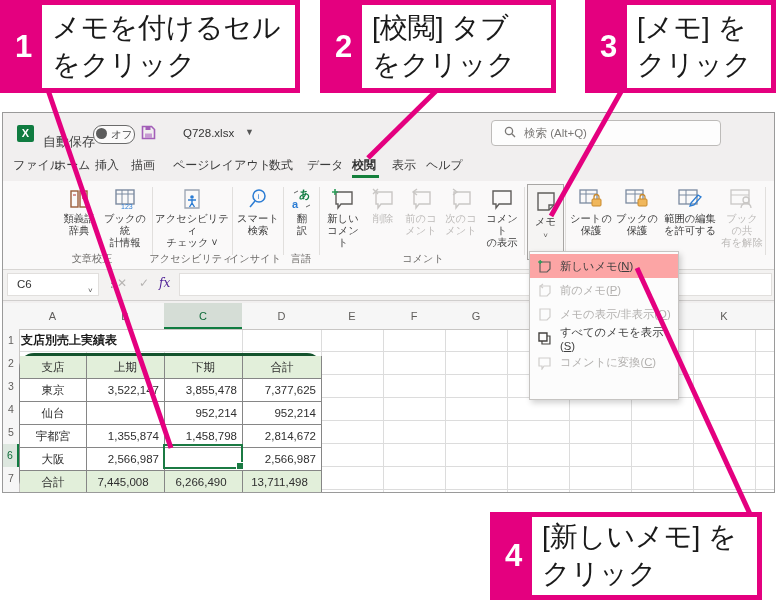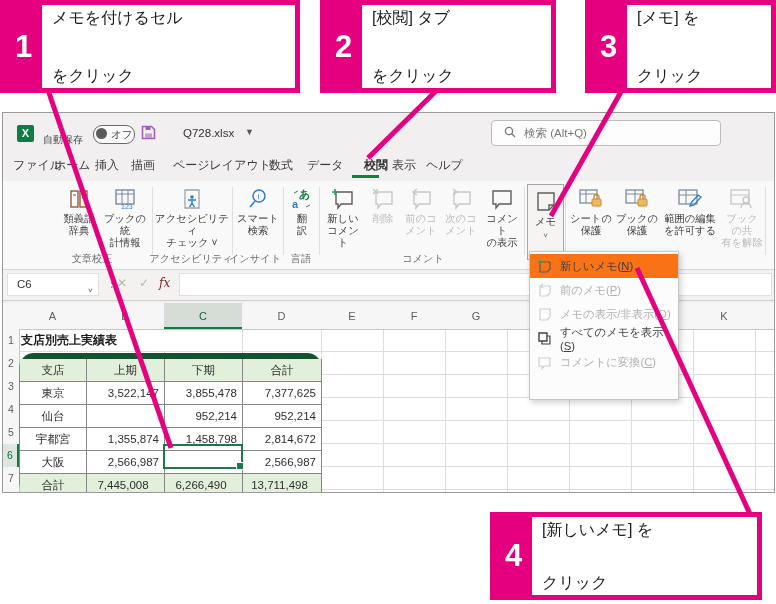--- a/index.html
+++ b/index.html
@@ -3,31 +3,31 @@
 <meta charset="utf-8">
 <style>
   html,body{margin:0;padding:0;background:#fff;}
   .page{position:relative;width:776px;height:604px;background:#fff;overflow:hidden;
         font-family:"Liberation Sans","DejaVu Sans",sans-serif;color:#333;}
 
   
   .callout{position:absolute;background:#e4007f;display:flex;z-index:50;box-sizing:border-box;padding:5px;}
   .co-num{width:37px;display:flex;align-items:center;justify-content:center;
           color:#fff;font-size:31px;font-weight:bold;flex:none;}
-  .co-body{background:#fff;flex:1;display:flex;flex-direction:column;justify-content:space-between;
-           padding:2px 10px;color:#1a1a1a;font-size:16px;line-height:1.32;font-weight:500;white-space:nowrap;overflow:hidden;}
+  .co-body{background:#fff;flex:1;display:flex;flex-direction:column;justify-content:center;
+           padding:2px 10px;color:#1a1a1a;font-size:28px;line-height:1.32;font-weight:500;white-space:nowrap;overflow:hidden;}
   svg.connectors{position:absolute;left:0;top:0;z-index:45;pointer-events:none;}
 
   
   .xl{position:absolute;left:2px;top:112px;width:773px;height:381px;background:#f1efef;
       border:1px solid #9a9a9a;box-sizing:border-box;font-size:12px;z-index:1;}
   .titlebar{position:absolute;left:0;top:0;right:0;height:40px;}
   .xl-icon{position:absolute;left:14px;top:12px;width:17px;height:17px;background:#107c41;border-radius:2px;
            color:#fff;font-size:11px;font-weight:bold;text-align:center;line-height:17px;}
-  .autosave-label{position:absolute;left:40px;top:20px;font-size:10px;color:#444;}
+  .autosave-label{position:absolute;left:40px;top:20px;font-size:13px;color:#444;}
   .toggle{position:absolute;left:90px;top:12px;width:40px;height:17px;border:1px solid #6b6b6b;border-radius:9px;background:#fbfafa;}
   .toggle .knob{position:absolute;left:2px;top:2px;width:11px;height:11px;border-radius:50%;background:#5c5c5c;}
   .toggle .tl{position:absolute;left:17px;top:2px;font-size:10.5px;color:#444;}
   .save-ic{position:absolute;left:138px;top:12px;}
   .filename{position:absolute;left:180px;top:14px;font-size:11.5px;color:#333;}
   .file-chev{position:absolute;left:242px;top:14px;font-size:9px;color:#555;}
   .searchbox{position:absolute;left:488px;top:7px;width:230px;height:26px;background:#fdfdfd;
              border:1px solid #bdbbb9;border-radius:4px;box-sizing:border-box;
              display:flex;align-items:center;padding-left:12px;color:#7a7876;font-size:11.5px;gap:8px;}
 
@@ -46,57 +46,57 @@
   .memo-btn{position:absolute;left:524px;top:3px;width:35px;height:74px;border:1px solid #a8a6a4;background:#f5f4f3;text-align:center;}
   .grp-label{position:absolute;top:71px;font-size:10.2px;color:#6d6b69;transform:translateX(-50%);white-space:nowrap;}
   .rib-div{position:absolute;top:6px;height:68px;width:1px;background:#e1dfdd;}
 
   
   .fbar{position:absolute;left:0;top:157px;right:0;height:30px;background:#f3f2f1;border-bottom:1px solid #d0cecd;}
   .namebox{position:absolute;left:4px;top:3px;width:92px;height:23px;background:#fff;border:1px solid #e1dfdd;
            box-sizing:border-box;font-size:11.5px;color:#333;line-height:21px;padding-left:9px;}
   .nb-chev{position:absolute;left:80px;top:6px;font-size:8px;color:#555;}
   .fx-ic{position:absolute;top:6px;font-size:12px;color:#8a8886;}
-  .fx-it{font-family:"DejaVu Serif","Liberation Serif",serif;font-style:italic;color:#7f1d1d;}
+  .fx-it{font-family:"DejaVu Serif","Liberation Serif",serif;font-style:italic;color:#4c1d95;}
   .ffield{position:absolute;left:176px;top:3px;right:2px;height:23px;background:#fff;border:1px solid #e1dfdd;box-sizing:border-box;}
 
   
   .sheet{position:absolute;left:0;top:190px;right:0;bottom:0;background:#fff;overflow:hidden;}
   .colhdr{position:absolute;left:0;top:0;right:0;height:26px;background:#f6f6f6;border-bottom:1px solid #c8c6c4;}
   .ch{position:absolute;top:0;height:26px;text-align:center;line-height:26px;font-size:11px;color:#5f5d5b;}
   .ch.sel{background:#d5ddd6;color:#0f6b3a;border-bottom:2px solid #107c41;box-sizing:border-box;}
   .rowhdr{position:absolute;left:0;top:26px;width:16px;bottom:0;background:#f6f6f6;border-right:1px solid #c8c6c4;}
   .rh{position:absolute;left:0;width:16px;height:23px;text-align:center;line-height:23px;font-size:10.5px;color:#5f5d5b;}
   .rh.sel{background:#dde7df;color:#0f6b3a;border-right:2px solid #107c41;box-sizing:border-box;}
   .cells{position:absolute;left:16px;top:26px;right:0;bottom:0;
     background:
       repeating-linear-gradient(to bottom, transparent 0 22px, #dcdcdc 22px 23px),
       repeating-linear-gradient(to right, transparent 0 61px, #dcdcdc 61px 62px) 241px 0/517px 100% no-repeat;}
   .gv{position:absolute;top:26px;bottom:0;width:1px;background:#dcdcdc;}
   .sheet-title{position:absolute;left:18px;top:27px;width:170px;height:21px;background:#fff;
                font-weight:bold;font-size:12px;color:#1a1a1a;line-height:21px;}
-  .tbl{position:absolute;left:16px;top:50px;z-index:2;border-top:6px solid #14532d;border-left:1px solid #868686;border-radius:15px;}
+  .tbl{position:absolute;left:16px;top:50px;z-index:2;border-top:3px solid #14532d;border-left:1px solid #868686;border-radius:15px;}
   .trow{display:flex;}
   .tc{box-sizing:border-box;border-right:1px solid #868686;border-bottom:1px solid #868686;
       height:23px;font-size:11.5px;color:#2f2f2f;line-height:22px;background:#fff;}
   .tc.c0{width:67px;text-align:center;}
   .tc.c1{width:78px;text-align:right;padding-right:5px;}
   .tc.c2{width:78px;text-align:right;padding-right:5px;}
   .tc.c3{width:79px;text-align:right;padding-right:5px;}
   .trow.hdr .tc{background:#e2efda;text-align:center;padding-right:0;}
   .trow.total .tc{background:#e2efda;text-align:center;}
   .trow.total .tc.c0{text-align:center;}
   .selcell{position:absolute;left:160px;top:141px;width:80px;height:25px;border:2px solid #1b7a43;box-sizing:border-box;z-index:3;}
   .fillh{position:absolute;right:-3px;bottom:-3px;width:6px;height:6px;background:#1b7a43;border:1px solid #fff;}
 
   
   .menu{position:absolute;left:526px;top:138px;width:150px;height:149px;background:#fcfcfc;
         border:1px solid #c6c4c2;box-shadow:2px 3px 6px rgba(0,0,0,.18);z-index:30;box-sizing:border-box;padding-top:2px;}
   .mi{position:relative;height:24px;display:flex;align-items:center;gap:8px;padding-left:7px;font-size:11.3px;color:#3f3f3f;}
-  .mi.hl{background:#f97316;}
+  .mi.hl{background:#fca5a5;}
   .mi.disabled{color:#b3b1af;}
   .mi.disabled svg *{stroke:#cfcdcb !important;}
   .u{text-decoration:underline;}
 </style>
 </head>
 <body>
 
 <div class="page">
 
   <div class="xl">
@@ -128,21 +128,21 @@
       </div>
     </div>
 
     <span class="tab" style="left:10px">ファイル</span>
     <span class="tab" style="left:51px">ホーム</span>
     <span class="tab" style="left:92px">挿入</span>
     <span class="tab" style="left:128px">描画</span>
     <span class="tab" style="left:170px">ページレイアウト</span>
     <span class="tab" style="left:266px">数式</span>
     <span class="tab" style="left:304px">データ</span>
-    <span class="tab active" style="left:361px">校閲</span>
+    <span class="tab active" style="left:349px">校閲</span>
     <span class="tab" style="left:389px">表示</span>
     <span class="tab" style="left:423px">ヘルプ</span>
     <div class="tab-underline" style="left:349px;width:27px"></div>
 
     <div class="ribbon">
 
       <div class="rib-btn" style="left:55px;width:42px">
         <div class="ricon">
           <svg width="22" height="22" viewBox="0 0 22 22">
               <rect x="3" y="3" width="7" height="16" fill="none" stroke="#9a5c38" stroke-width="1.4"></rect>

